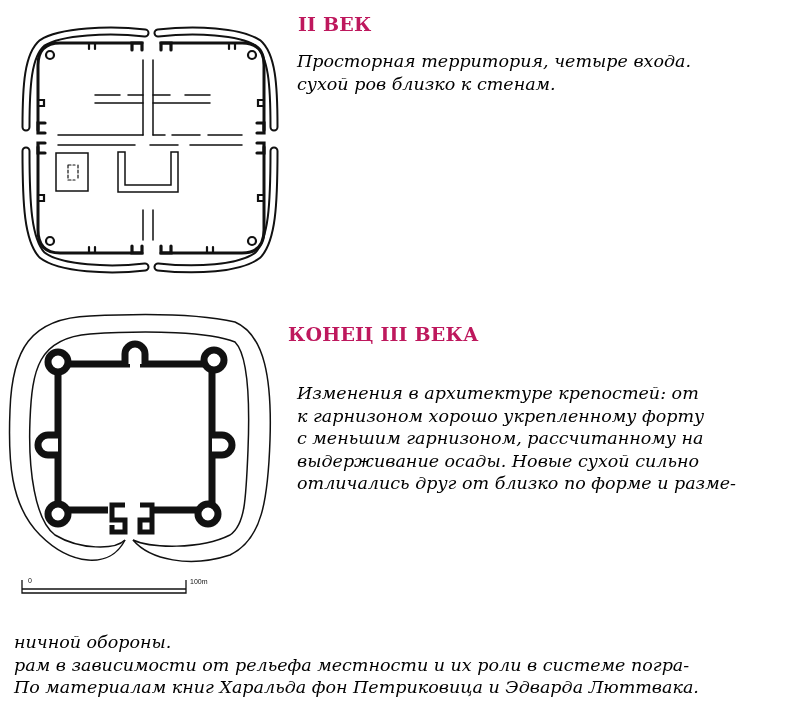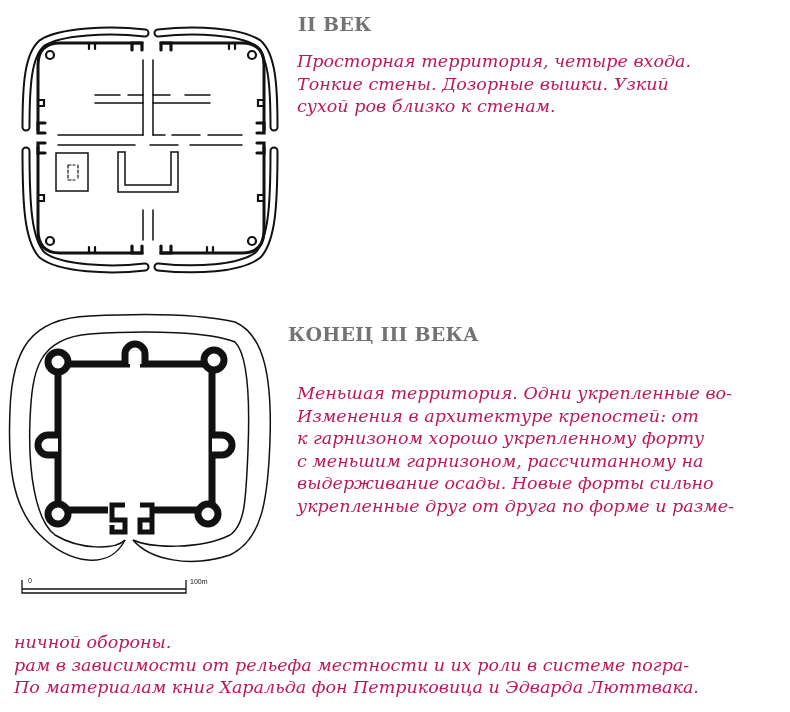--- a/index.html
+++ b/index.html
@@ -1,19 +1,19 @@
 <!DOCTYPE html>
 <html><head>
   <meta charset="utf-8">
   <style>
     html, body { margin: 0; padding: 0; background: #ffffff; }
     body { width: 790px; height: 712px; position: relative; overflow: hidden; color: #111; }
     .fig { position: absolute; }
-    .h { position: absolute; font-family: "DejaVu Serif", serif; font-weight: bold; font-size: 19px; color: #737373; letter-spacing: 0.2px; }
-    .p { position: absolute; font-family: "DejaVu Serif", serif; font-style: italic; font-size: 17.5px; line-height: 22.6px; color: #be185d; }
+    .h { position: absolute; font-family: "DejaVu Serif", serif; font-weight: bold; font-size: 19px; color: #be185d; letter-spacing: 0.2px; }
+    .p { position: absolute; font-family: "DejaVu Serif", serif; font-style: italic; font-size: 17.5px; line-height: 22.6px; color: #000000; }
     .p div { white-space: nowrap; }
     .scale-lbl { font-family: "Liberation Sans", sans-serif; font-size: 7px; fill: #111; }
   </style>
 </head>
 <body>
 
 <svg class="fig" style="left:20px;top:25px" width="265" height="250" viewBox="0 0 265 250">
   <g fill="none" stroke="#111" stroke-linecap="round">
 
     <path d="M125,8 C90,4 40,6 22,18 C8,30 6,60 6,102" stroke-width="9"></path>
@@ -65,21 +65,20 @@
         <path d="M25,118 L18,118 L18,128 L25,128"></path>
       <path d="M237,98 L244,98 L244,108 L237,108"></path>
         <path d="M237,118 L244,118 L244,128 L237,128"></path>
     </g>
   </g>
 </svg>
 
 <div class="h" style="left:298px;top:13px">II ВЕК</div>
 <div class="p" style="left:297px;top:50px">
   <div>Просторная территория, четыре входа.</div>
-  <div>Тонкие стены. Дозорные вышки. Узкий</div>
   <div>сухой ров близко к стенам.</div>
 </div>
 
 <svg class="fig" style="left:0px;top:310px" width="280" height="300" viewBox="0 0 280 300">
   <g fill="none" stroke="#111" stroke-width="1.5">
     <path d="M125,230 C110,260 70,255 40,225 C10,195 8,150 10,100 C12,40 30,8 90,6 C150,3 200,4 235,12 C265,25 272,70 270,130 C268,190 262,230 230,245 C190,258 150,250 133,230"></path>
     <path d="M125,230 C115,240 80,240 55,225 C35,210 28,160 30,110 C32,60 38,28 90,24 C150,20 210,22 235,32 C248,45 250,90 248,140 C246,190 245,215 230,225 C200,240 150,238 133,230"></path>
   </g>
   <g fill="none" stroke="#111" stroke-width="7" stroke-linejoin="round">
     <path d="M58,54 L130,54 M140,54 L210,54"></path>
@@ -103,24 +102,23 @@
   <g stroke="#111" stroke-width="1.3" fill="none">
     <path d="M22,270 L22,283 L186,283 L186,270"></path>
     <path d="M22,279 L186,279"></path>
   </g>
   <text class="scale-lbl" x="28" y="273">0</text>
   <text class="scale-lbl" x="190" y="274">100m</text>
 </svg>
 
 <div class="h" style="left:288px;top:323px">КОНЕЦ III ВЕКА</div>
 <div class="p" style="left:297px;top:382px">
-  <div>Меньшая территория. Одни укрепленные во-</div>
   <div>Изменения в архитектуре крепостей: от</div>
   <div>к гарнизоном хорошо укрепленному форту</div>
   <div>с меньшим гарнизоном, рассчитанному на</div>
-  <div>выдерживание осады. Новые форты сильно</div>
-  <div>укрепленные друг от друга по форме и разме-</div>
+  <div>выдерживание осады. Новые сухой сильно</div>
+  <div>отличались друг от близко по форме и разме-</div>
 </div>
 <div class="p" style="left:14px;top:631px">
   <div>ничной обороны.</div>
   <div>рам в зависимости от рельефа местности и их роли в системе погра-</div>
   <div>По материалам книг Харальда фон Петриковица и Эдварда Люттвака.</div>
 </div>
 
 </body></html>

